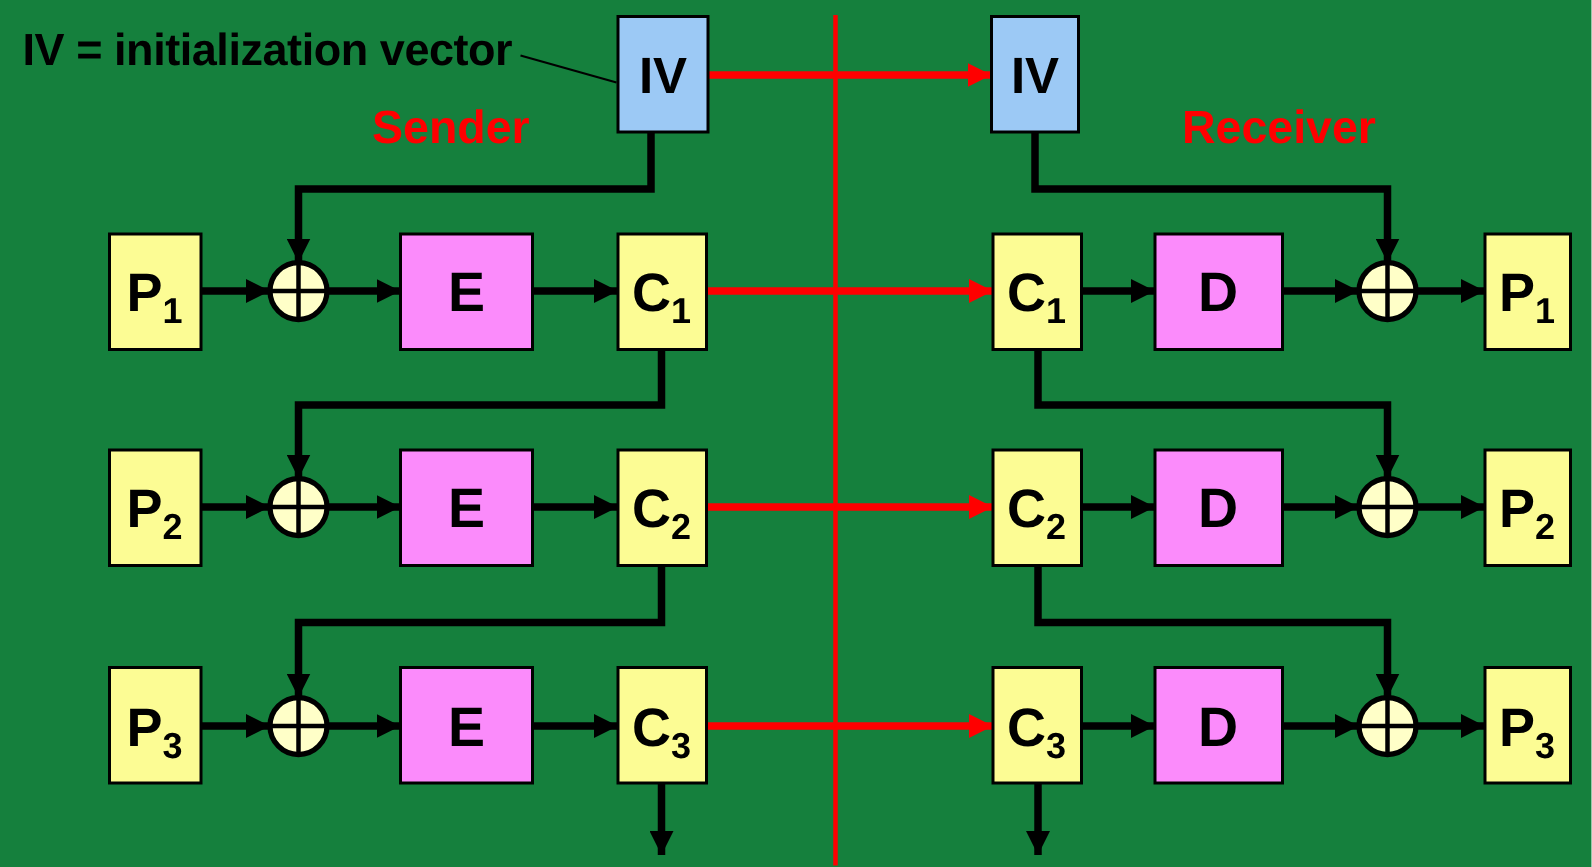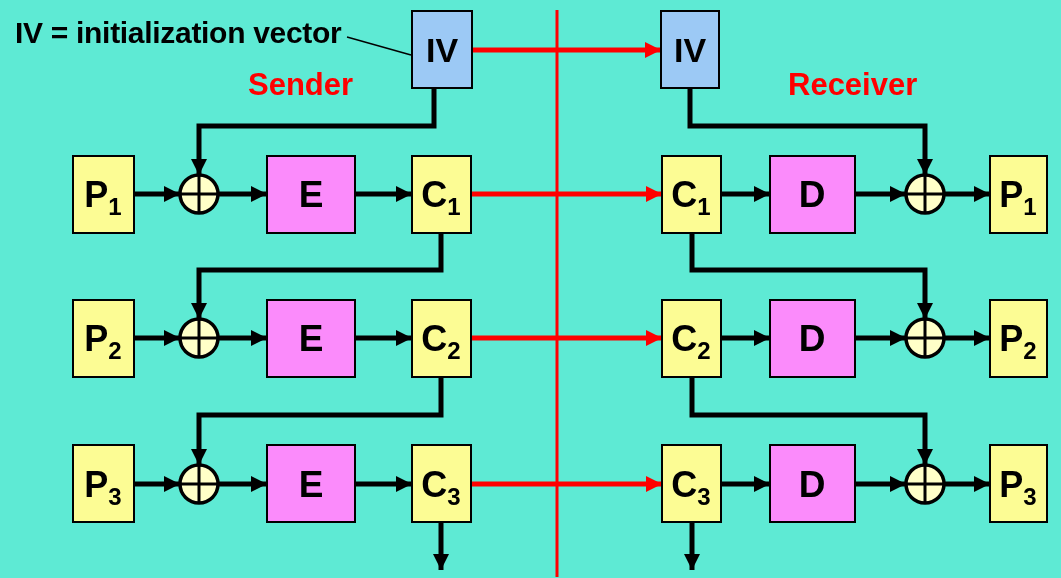--- a/index.html
+++ b/index.html
@@ -1,16 +1,16 @@
 <!DOCTYPE html>
 <html><head>
 <meta charset="utf-8">
 <style>
   html,body{margin:0;padding:0;background:#ffffff;}
-  .stage{position:relative;width:1061px;height:578px;background:#5eead4;overflow:hidden;}
+  .stage{position:relative;width:1061px;height:578px;background:#15803d;overflow:hidden;}
   svg text{font-family:"Liberation Sans","DejaVu Sans",sans-serif;font-weight:bold;fill:#000000;}
   .red-text{fill:#ff0000;}
   .fs-title{font-size:30px;letter-spacing:-0.3px;}
   .fs-side{font-size:31px;}
   .fs-iv{font-size:34px;}
   .fs-ed{font-size:37px;}
   .fs-main{font-size:36px;}
   .fs-sub{font-size:24px;}
   .black-line{stroke:#000000;stroke-width:5;fill:none;}
   .thin-line{stroke:#000000;stroke-width:1.5;fill:none;}

